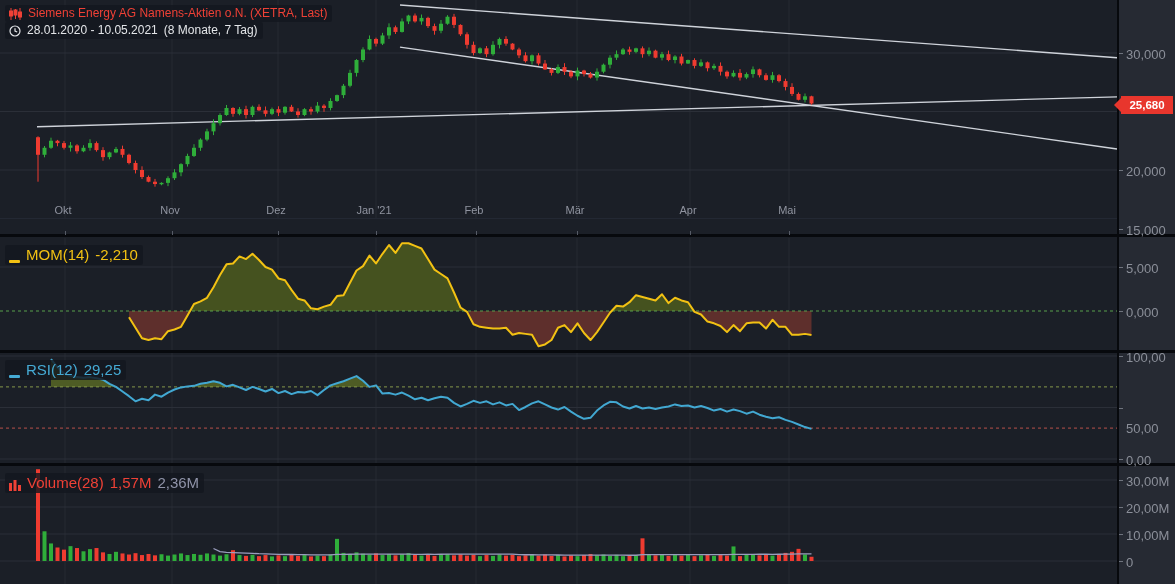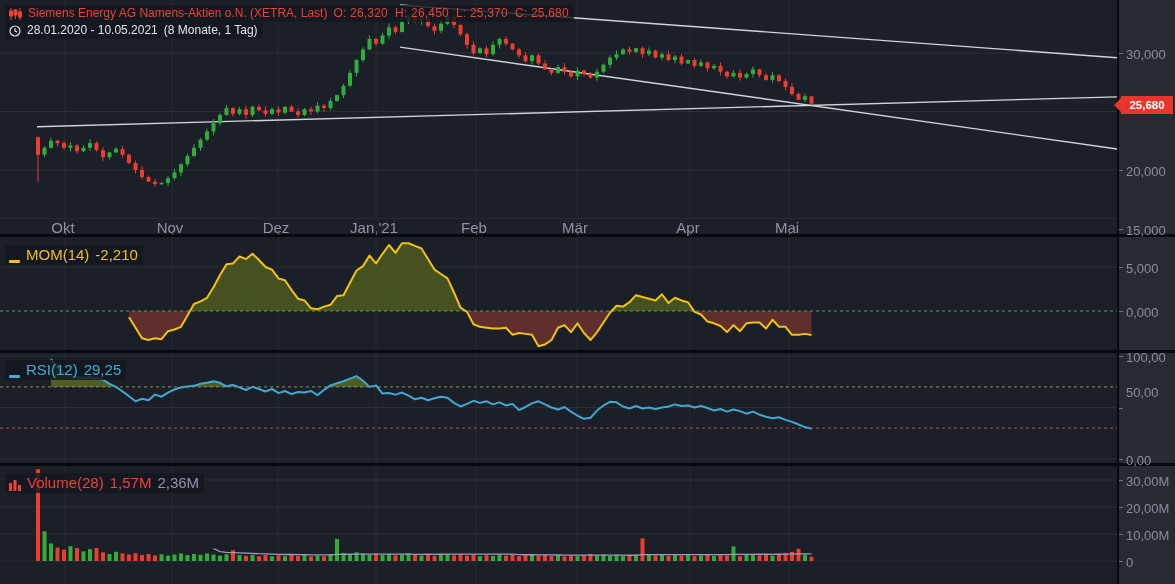--- a/index.html
+++ b/index.html
@@ -5,21 +5,21 @@
   html,body{margin:0;padding:0;background:#10131a;}
   body{width:1175px;height:584px;position:relative;overflow:hidden;
        font-family:"Liberation Sans",sans-serif;-webkit-font-smoothing:antialiased;}
   #stage{position:absolute;inset:0;background:#1b1f27;}
   .panel-svg{position:absolute;left:0;display:block;}
   #axis-col{position:absolute;top:0;right:0;width:56px;height:584px;background:#262a33;}
   #axis-border{position:absolute;top:0;left:1117px;width:2px;height:584px;background:#07090d;}
   .sep{position:absolute;left:0;width:1175px;height:3px;background:#07090d;}
   .axis-label{position:absolute;left:1126px;font-size:13px;color:#8b8f99;white-space:nowrap;}
   .axis-dash{position:absolute;left:1119px;width:4px;height:1px;background:#6f747e;}
-  .month-label{position:absolute;width:56px;text-align:center;font-size:15px;color:#9094a0;top:219px;}
+  .month-label{position:absolute;width:56px;text-align:center;font-size:11px;color:#9094a0;top:204px;}
   .month-dash{position:absolute;width:1px;height:4px;background:#565b66;top:231px;}
   .chip{background:rgba(20,23,30,0.82);border-radius:2px;padding:1px 5px 2px 4px;display:inline-flex;align-items:flex-end;gap:6px;}
   #hdr1{position:absolute;left:5px;top:5px;font-size:12px;color:#ef4136;}
   #hdr1 .vals{letter-spacing:.2px;}
   #hdr2{position:absolute;left:5px;top:22px;font-size:12px;color:#e3e5e8;}
   .ind-row{position:absolute;left:5px;font-size:15px;}
   #mom-row{top:245px;color:#f2c113;}
   #rsi-row{top:360px;color:#45aad4;}
   #vol-row{top:473px;color:#ef4136;}
   #vol-row .avg{color:#8f93a8;}
@@ -488,39 +488,33 @@
             <line x1="2" y1="0" x2="2" y2="12" stroke-width="1"></line>
               <rect x="0.5" y="3" width="3" height="5"></rect>
             <line x1="6.5" y1="1" x2="6.5" y2="11" stroke-width="1"></line>
               <rect x="5" y="2" width="3" height="5"></rect>
             <line x1="11" y1="0" x2="11" y2="12" stroke-width="1"></line>
               <rect x="9.5" y="4" width="3" height="5"></rect>
           </g>
         </svg>
       </span>
       <span>Siemens Energy AG Namens-Aktien o.N. (XETRA, Last)</span>
-      <span class="vals">
-        <span>O:</span> <span>26,320</span>&nbsp;
-        <span>H:</span> <span>26,450</span>&nbsp;
-        <span>L:</span> <span>25,370</span>&nbsp;
-        <span>C:</span> <span>25,680</span>
-      </span>
     </span>
   </div>
 
   <div id="hdr2">
     <span class="chip">
       <span class="ico" id="clock-ico">
         <svg width="12" height="12" viewBox="0 0 12 12">
           <circle cx="6" cy="6" r="5" fill="none" stroke="#e3e5e8" stroke-width="1.2"></circle>
           <path d="M6 3.2 L6 6 L8.2 7" fill="none" stroke="#e3e5e8" stroke-width="1.2"></path>
         </svg>
       </span>
       <span>28.01.2020 - 10.05.2021</span>
-      <span>(8 Monate, 1 Tag)</span>
+      <span>(8 Monate, 7 Tag)</span>
     </span>
   </div>
 
   <div class="ind-row" id="mom-row">
     <span class="chip">
       <span class="dash-ico" style="background:#f2c113"></span>
       <span>MOM(14)</span>
       <span>-2,210</span>
     </span>
   </div>
@@ -554,21 +548,21 @@
     <div class="axis-label" style="top: 164px;">20,000</div>
     <div class="axis-dash" style="top: 170px;"></div>
     <div class="axis-label" style="top: 222.5px;">15,000</div>
     <div class="axis-dash" style="top: 228.5px;"></div>
     <div class="axis-label" style="top: 261px;">5,000</div>
     <div class="axis-dash" style="top: 267px;"></div>
     <div class="axis-label" style="top: 305px;">0,000</div>
     <div class="axis-dash" style="top: 311px;"></div>
     <div class="axis-label" style="top: 350px;">100,00</div>
     <div class="axis-dash" style="top: 356px;"></div>
-    <div class="axis-label" style="top: 385px;">50,00</div>
+    <div class="axis-label" style="top: 421px;">50,00</div>
     <div class="axis-dash" style="top: 407.5px;"></div>
     <div class="axis-label" style="top: 453px;">0,00</div>
     <div class="axis-dash" style="top: 459px;"></div>
     <div class="axis-label" style="top: 474px;">30,00M</div>
     <div class="axis-dash" style="top: 480px;"></div>
     <div class="axis-label" style="top: 501px;">20,00M</div>
     <div class="axis-dash" style="top: 507px;"></div>
     <div class="axis-label" style="top: 528px;">10,00M</div>
     <div class="axis-dash" style="top: 534px;"></div>
     <div class="axis-label" style="top: 555px;">0</div>

